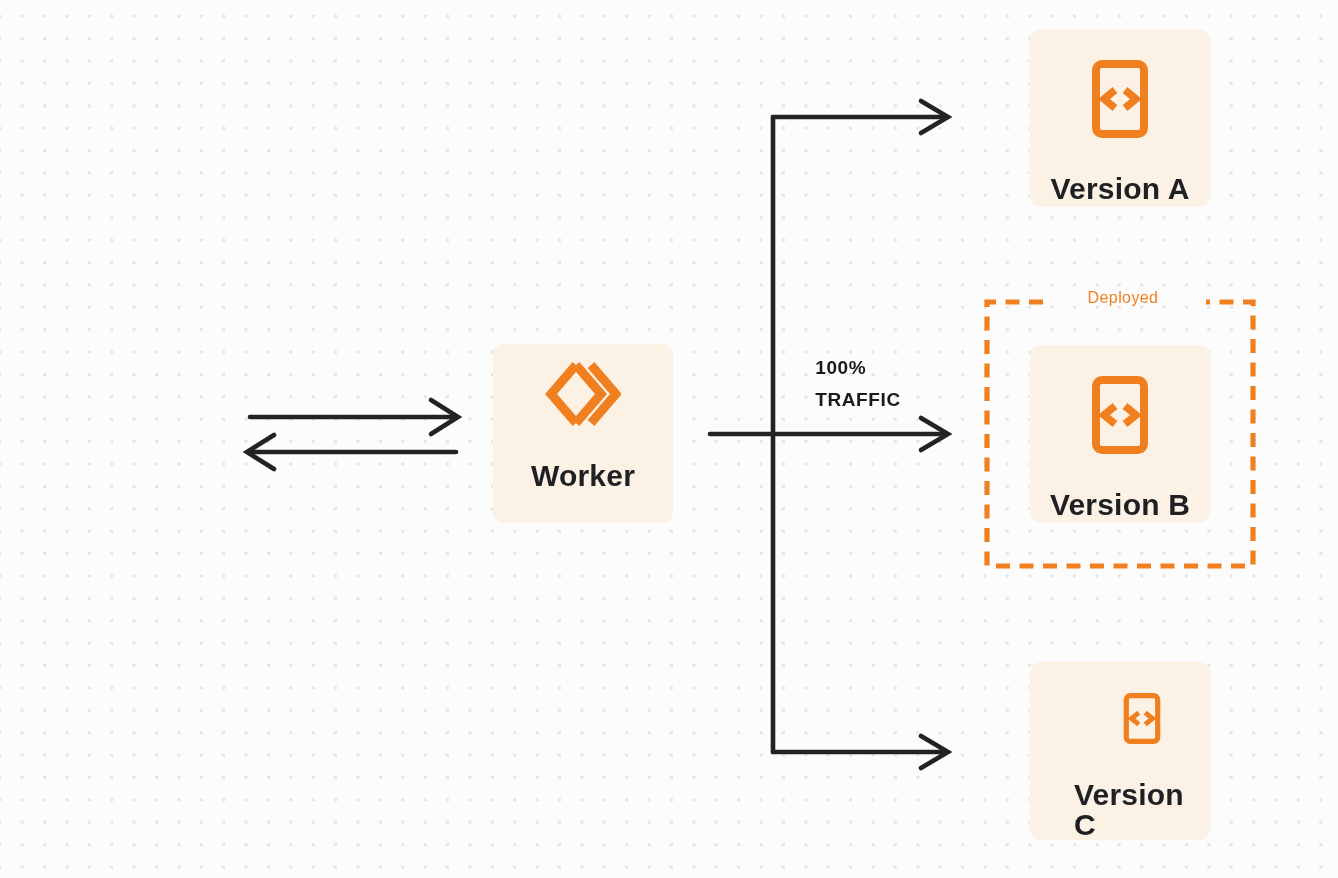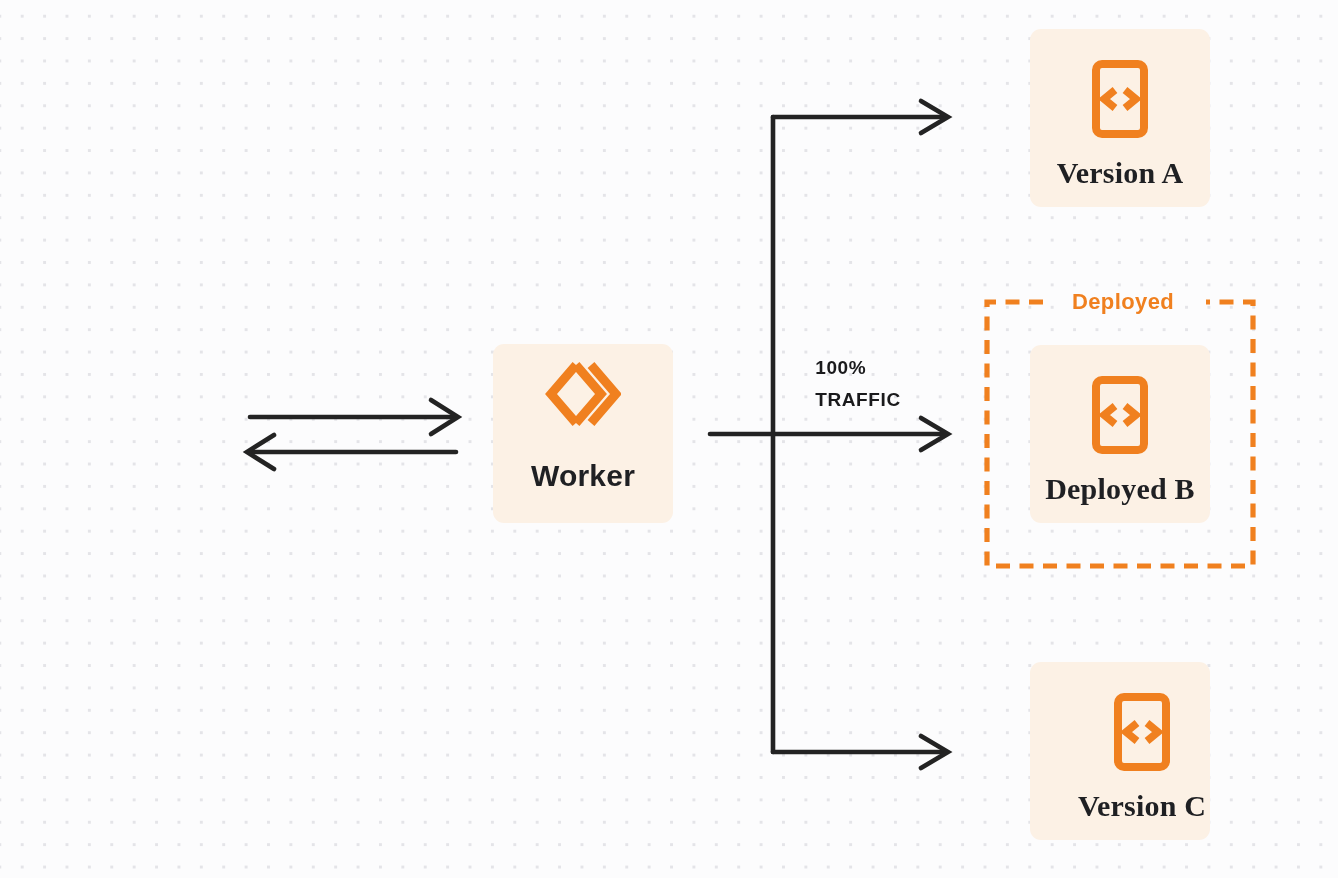--- a/index.html
+++ b/index.html
@@ -56,31 +56,31 @@
     font-size:30px;
     font-weight:bold;
     color:var(--text-dark);
     letter-spacing:0.2px;
     line-height:30px;
   }
   .client-box{left:30px;top:344px;width:182px;height:179px;}
   .worker-box{left:493px;top:344px;width:180px;height:179px;padding-top:14px;}
   .worker-box .node-label{margin-top:31px;}
   .version-box{width:180px;height:178px;padding-top:31px;}
-  .version-box .node-label{margin-top:20px;font-family:Liberation Serif, serif;}
+  .version-box .node-label{margin-top:36px;}
   .va{left:1030px;top:29px;}
   .vb{left:1030px;top:345px;}
   .vc{left:1030px;top:662px;padding-left:44px;}
   .icon{display:block;}
   .deployed-label{
     position:absolute;
     left:1123px;top:289px;
     transform:translateX(-50%);
-    font-size:22px;
-    font-weight:bold;
+    font-size:16px;
+    font-weight:normal;
     color:var(--accent-orange);
     letter-spacing:0.4px;
     white-space:nowrap;
   }
   .traffic-label{
     position:absolute;
     left:858px;top:352px;
     transform:translateX(-50%);
     text-align:left;
     font-size:19px;
@@ -161,21 +161,21 @@
   </div>
 
   <div class="node cream version-box vb">
     <svg class="icon" width="58" height="78" viewBox="0 0 58 78">
       <rect x="5" y="4" width="48" height="70" rx="6" fill="none" stroke="var(--accent-orange)" stroke-width="8"></rect>
       <g fill="none" stroke="var(--accent-orange)" stroke-width="7.5" stroke-linejoin="miter">
         <path d="M24,30 L13,39 L24,48"></path>
         <path d="M34,30 L45,39 L34,48"></path>
       </g>
     </svg>
-    <div class="node-label">Deployed B</div>
+    <div class="node-label">Version B</div>
   </div>
 
   <div class="node cream version-box vc">
     <svg class="icon" width="58" height="78" viewBox="0 0 58 78">
       <rect x="5" y="4" width="48" height="70" rx="6" fill="none" stroke="var(--accent-orange)" stroke-width="8"></rect>
       <g fill="none" stroke="var(--accent-orange)" stroke-width="7.5" stroke-linejoin="miter">
         <path d="M24,30 L13,39 L24,48"></path>
         <path d="M34,30 L45,39 L34,48"></path>
       </g>
     </svg>

